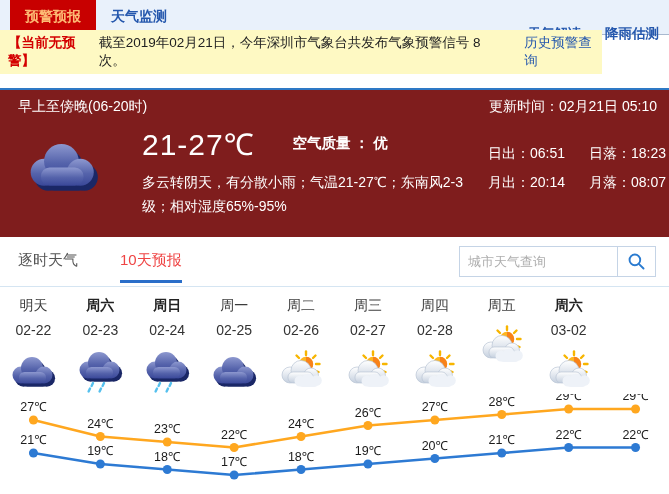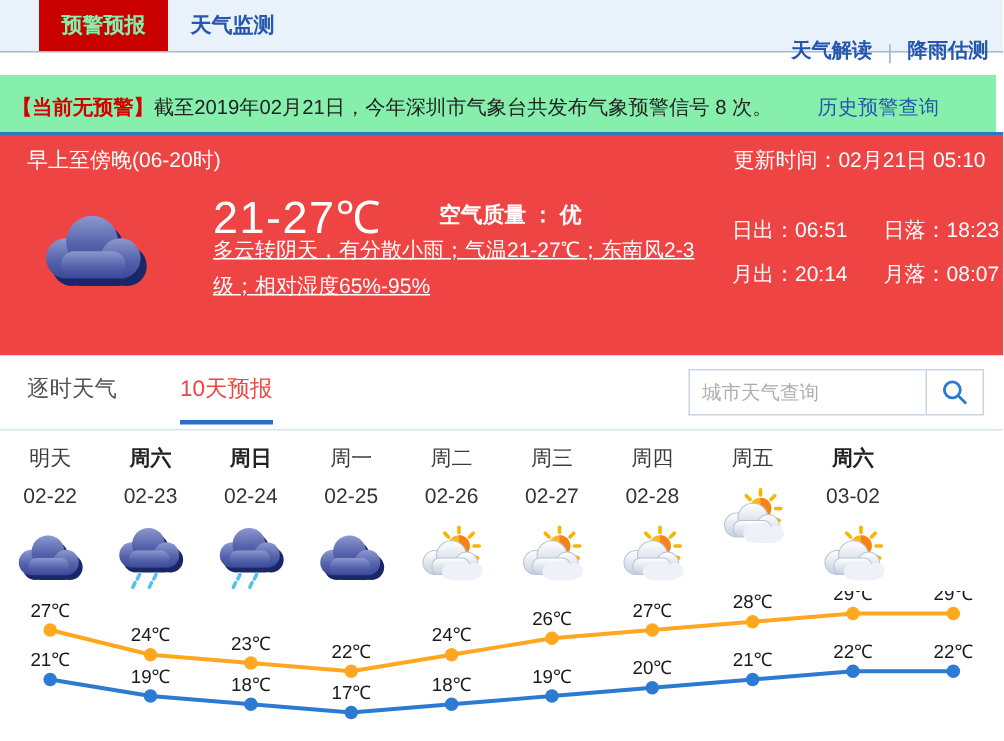--- a/index.html
+++ b/index.html
@@ -4,42 +4,42 @@
 <style>
   * { margin:0; padding:0; box-sizing:border-box; }
   body { background:#fff; font-family:"Liberation Sans", sans-serif; }
   .page { position:relative; width:669px; height:494px; background:#fff; overflow:hidden; }
 
   
   .nav { position:absolute; top:0; left:0; width:669px; height:35px;
          background:#e9f1fb; border-bottom:1px solid #a9b9cf; display:flex; align-items:stretch; }
   .nav-tab { display:flex; align-items:center; padding:0 15px; font-size:14px; font-weight:bold;
              color:#2457ad; cursor:pointer; }
-  .nav-tab.active { background:#c80000; color:#86efac; margin-left:26px; }
+  .nav-tab.active { background:#c80000; color:#fdba74; margin-left:10px; }
   .nav-links { position:absolute; right:10px; top:17px; height:34px; display:flex; align-items:center;
                font-size:13.5px; font-weight:bold; color:#2457ad; }
   .nav-links .sep { color:#9fb6d6; font-weight:normal; margin:0 10px; }
   .nav-link { cursor:pointer; }
 
   
-  .alert { position:absolute; top:50px; left:0; width:664px; height:44px; background:#86efac;
+  .alert { position:absolute; top:30px; left:0; width:602px; height:44px; background:#fef9c3;
            display:flex; align-items:center; padding-left:8px; font-size:13.5px; color:#222; }
   .alert-badge { color:#d40000; font-weight:bold; }
   .alert-link { color:#2457ad; margin-left:30px; cursor:pointer; }
 
   
   .hero { position:absolute; top:88px; left:0; width:669px; height:149px;
-          background:#ef4444; border-top:2px solid #2e79c5; color:#fff; }
+          background:#7f1d1d; border-top:2px solid #2e79c5; color:#fff; }
   .hero-period { position:absolute; left:18px; top:8px; font-size:14px; }
   .hero-updated { position:absolute; right:12px; top:8px; font-size:14px; }
   .hero-cloud { position:absolute; left:22px; top:46px; width:82px; height:52px; }
   .hero-templine { position:absolute; left:142px; top:33px; display:flex; align-items:center; }
   .hero-temp { font-size:30px; font-weight:500; letter-spacing:1px; }
   .hero-aq { font-size:14.5px; margin-left:38px; font-weight:bold; }
-  .hero-desc { position:absolute; left:142px; top:64px; width:332px; font-size:14px; line-height:24px;text-decoration:underline; }
+  .hero-desc { position:absolute; left:142px; top:80px; width:332px; font-size:14px; line-height:24px; }
   .sunmoon { position:absolute; left:488px; top:55px; display:grid;
              grid-template-columns:auto auto; column-gap:24px; row-gap:11px; font-size:14px; }
 
   
   .tabrow { position:absolute; top:237px; left:0; width:669px; height:50px; background:#fff;
             border-bottom:1px solid #d5e5f2; }
   .tabs { position:absolute; left:18px; top:0; display:flex;gap:20px; }
   .tab { height:46px; line-height:46px; font-size:15px; color:#555; margin-right:22px; cursor:pointer; }
   .tab.active { color:#ef4444; border-bottom:3px solid #2a6ec9; height:46px; }
   .search { position:absolute; right:13px; top:9px; display:flex; height:31px;border-radius:14px; }

